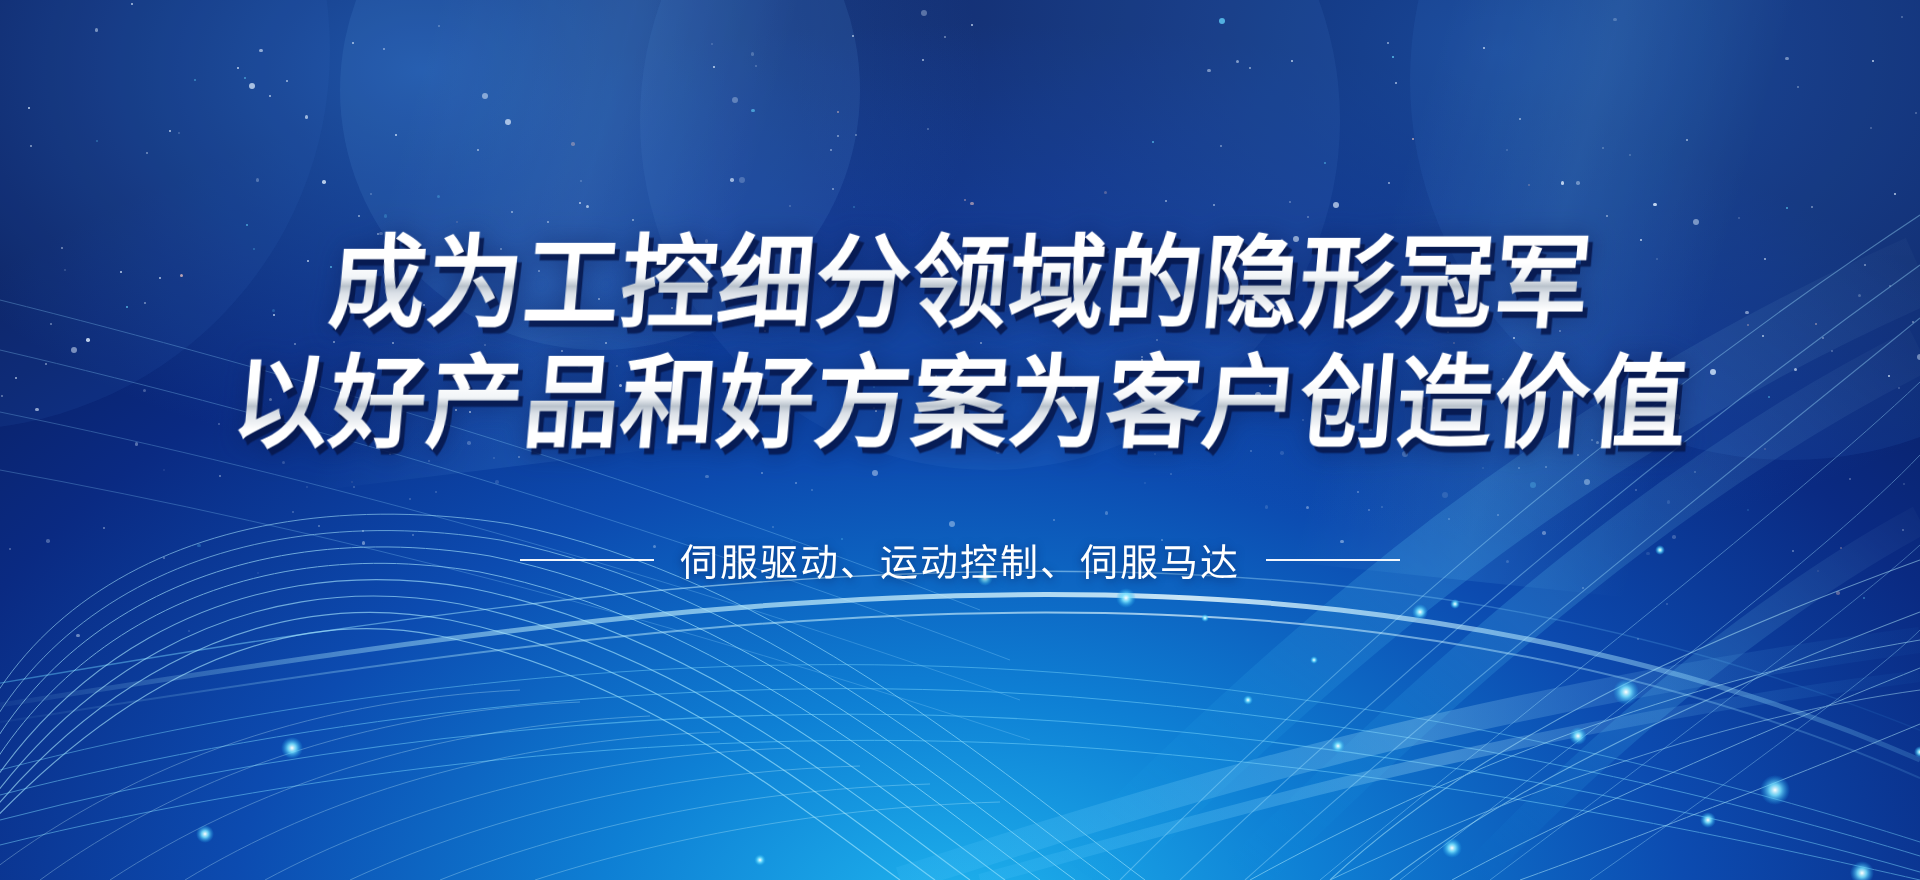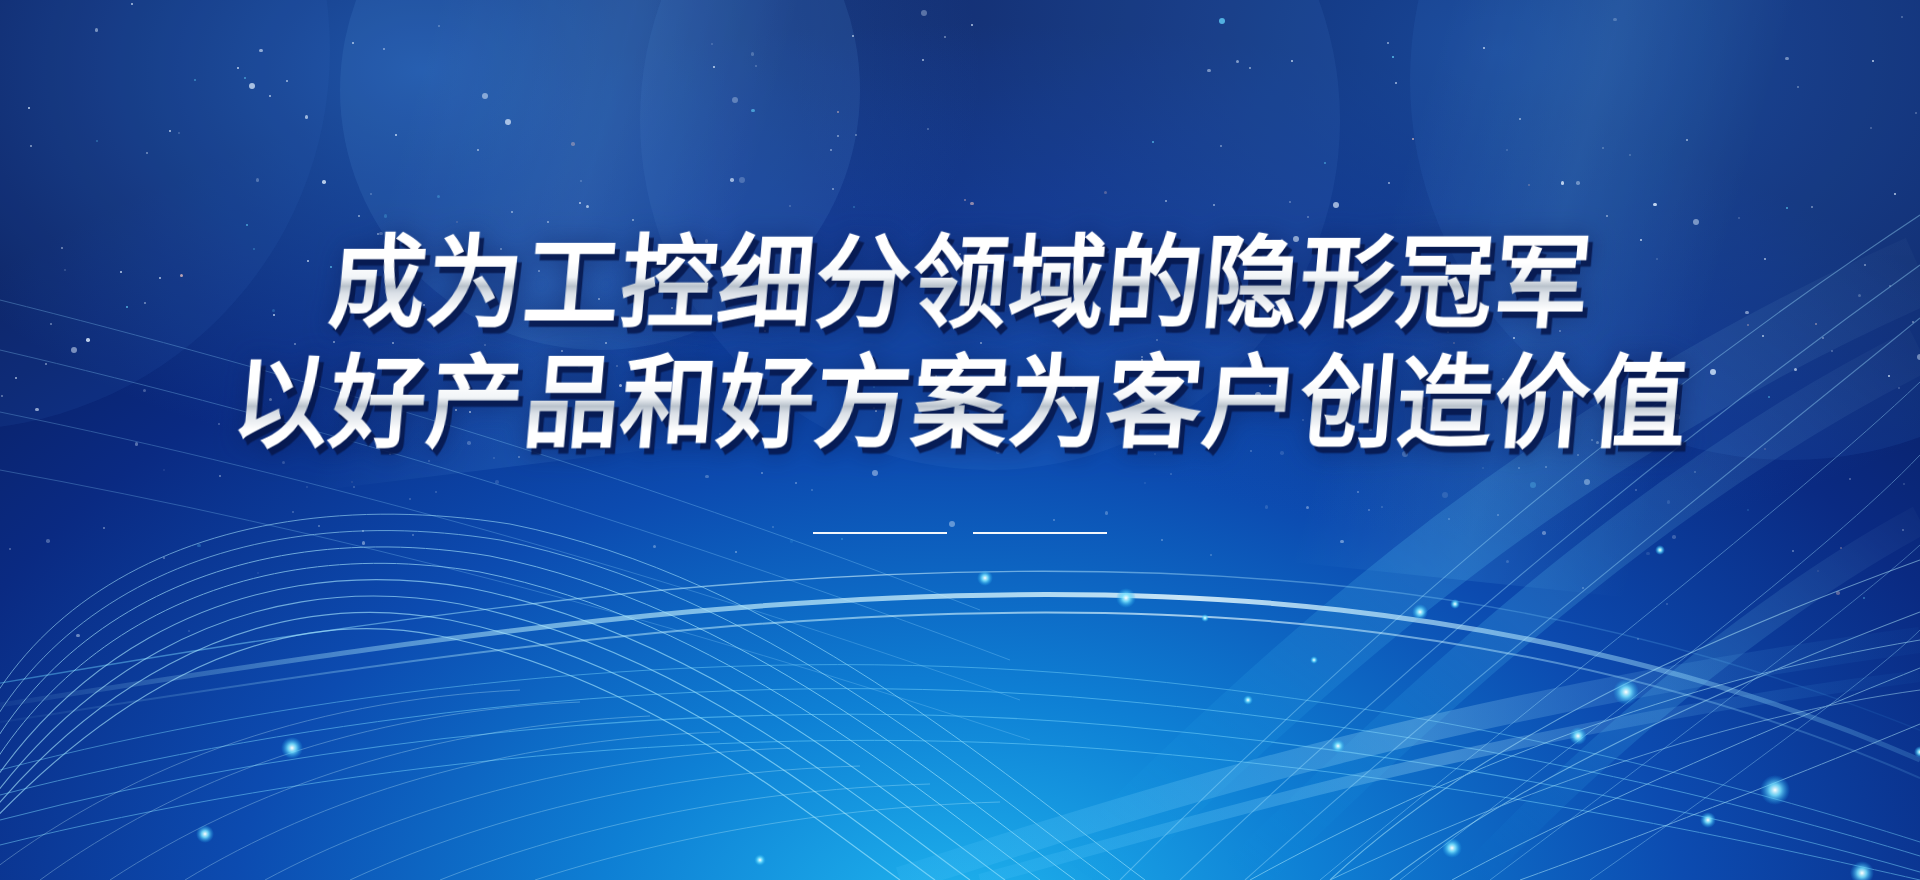--- a/index.html
+++ b/index.html
@@ -569,17 +569,18 @@
       <circle cx="1920" cy="752" r="6" fill="url(#dot)"></circle>
     </g>
   </svg>
 
   <div class="content">
     <div class="headline l1">成为工控细分领域的隐形冠军</div>
     <div class="headline l2">以好产品和好方案为客户创造价值</div>
 
     <div class="subwrap">
       <span class="rule"></span>
+      <span class="subtitle">伺服驱动、运动控制、伺服马达</span>
       <span class="rule"></span>
     </div>
   </div>
 
 </div>
 
 </body></html>

